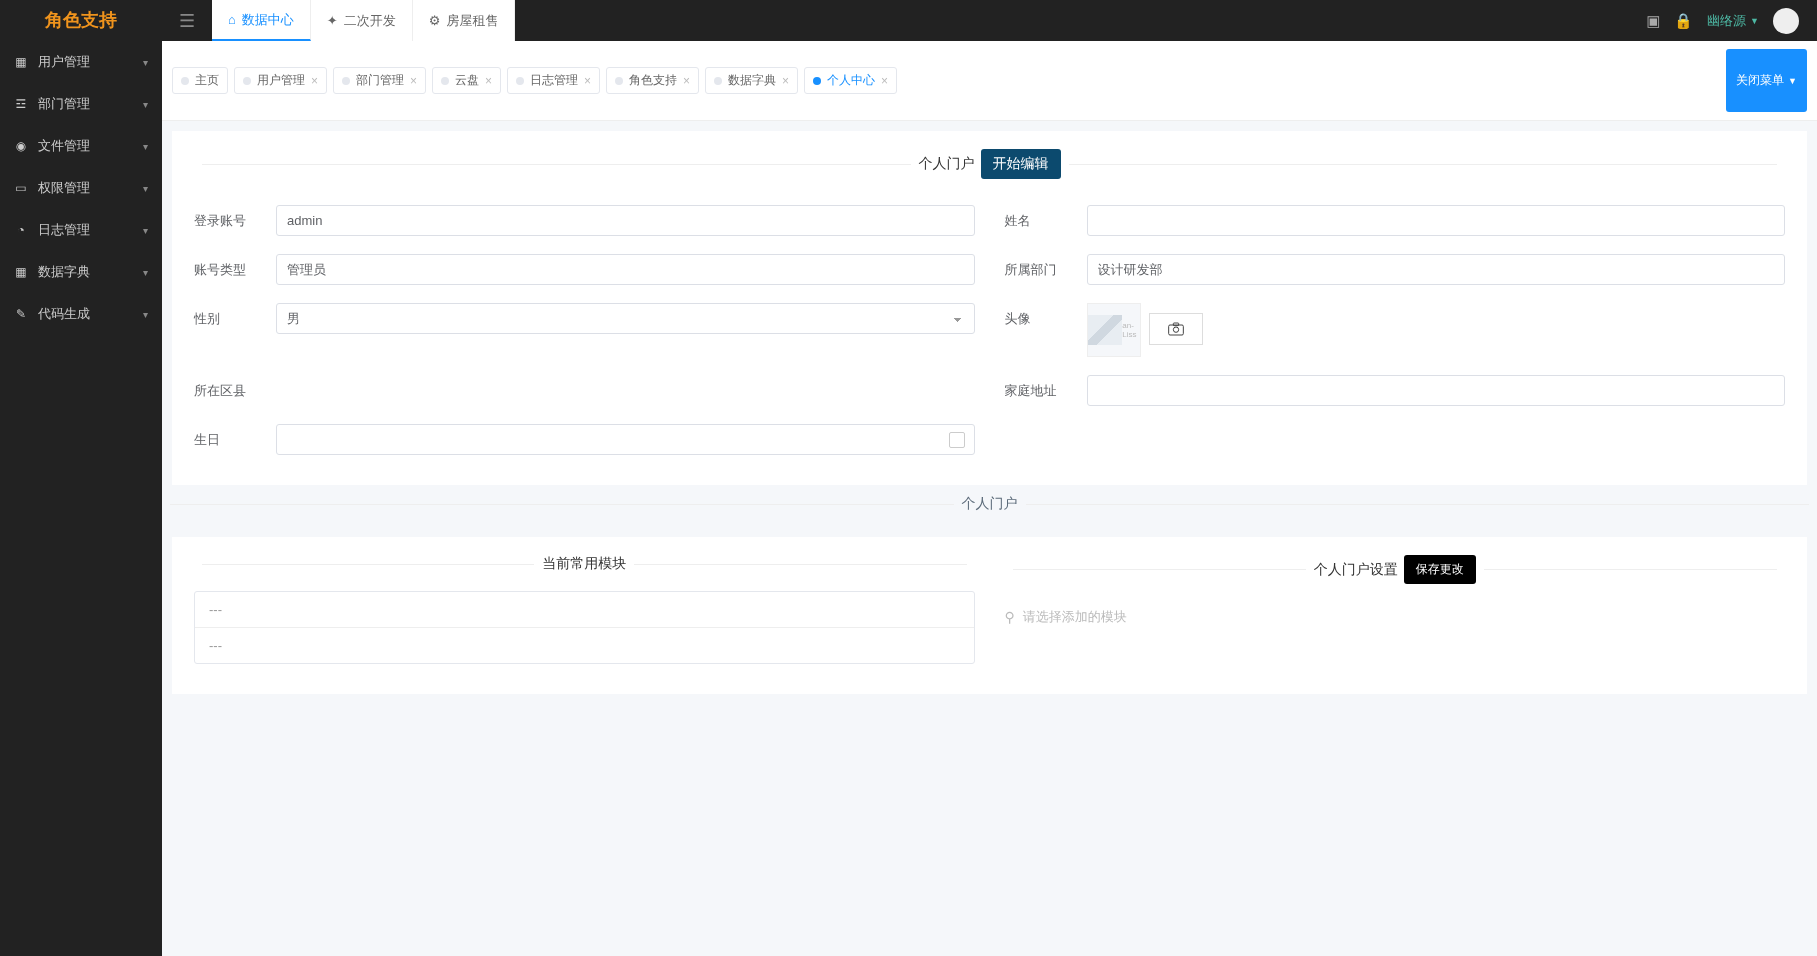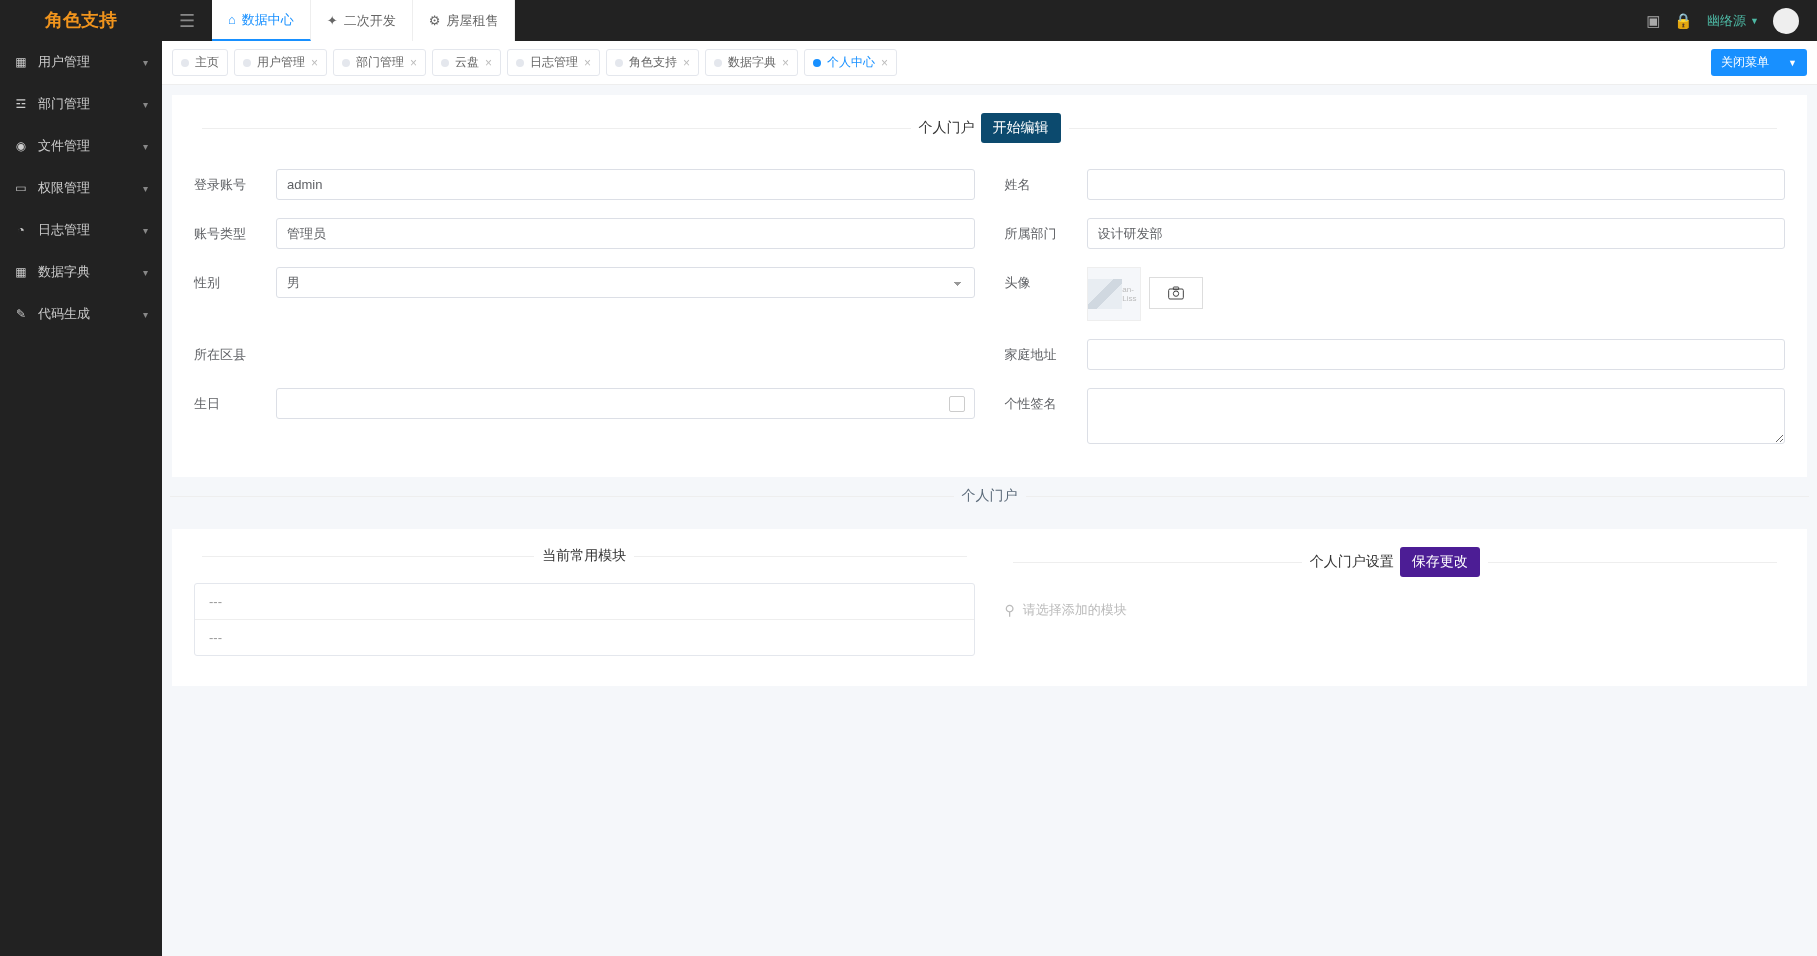--- a/index.html
+++ b/index.html
@@ -23,29 +23,29 @@
 .side-item .chev { margin-left: auto; font-size: 10px; color: #888; }
 .side-item .mi { width: 14px; text-align: center; font-size: 12px; }
 
 .main { flex: 1; display: flex; flex-direction: column; background: #f5f7fa; overflow: hidden; }
 .tabbar { background: #fff; padding: 8px 10px; display: flex; align-items: center; gap: 6px; border-bottom: 1px solid #eee; }
 .tab { border: 1px solid #e4e7ed; border-radius: 3px; padding: 4px 8px; display: flex; align-items: center; gap: 6px; font-size: 12px; color: #666; cursor: pointer; background: #fff; }
 .tab .dot { width: 8px; height: 8px; border-radius: 50%; background: #e4e7ed; }
 .tab.active { color: #1890ff; }
 .tab.active .dot { background: #1890ff; }
 .tab .close { color: #bbb; font-size: 12px; cursor: pointer; }
-.close-menu { margin-left: auto; background: #1890ff; color: #fff; border-radius: 3px; padding: 5px 10px; font-size: 12px; cursor: pointer; display: flex; align-items: center; gap: 19px; }
+.close-menu { margin-left: auto; background: #1890ff; color: #fff; border-radius: 3px; padding: 23px 10px; font-size: 12px; cursor: pointer; display: flex; align-items: center; gap: 4px; }
 
 .content { flex: 1; overflow-y: auto; padding: 0; }
 .panel { background: #fff; margin: 10px; padding: 18px 22px 30px; }
 .panel-title-row { display: flex; align-items: center; justify-content: center; margin-bottom: 26px; position: relative; }
 .panel-title-row::before, .panel-title-row::after { content: ""; border-top: 1px solid #eee; flex: 1; margin: 0 8px; }
 .panel-title { color: #333; font-size: 14px; }
 .btn-green { background: #0c4a6e; color: #fff; border: none; border-radius: 3px; padding: 6px 12px; font-size: 14px; margin-left: 6px; cursor: pointer; }
-.btn-blue { background: #4c1d95; color: #fff; border: none; border-radius: 3px; padding: 6px 12px; font-size: 14px; margin-left: 6px; cursor: pointer; }
+.btn-blue { background: #000000; color: #fff; border: none; border-radius: 3px; padding: 6px 12px; font-size: 12px; margin-left: 6px; cursor: pointer; }
 
 .form-grid { display: grid; grid-template-columns: 1fr 1fr; gap: 18px 30px; }
 .form-row { display: flex; align-items: flex-start; gap: 26px; }
 .form-label { width: 56px; text-align: left; color: #606266; font-size: 13px; padding-top: 7px; flex-shrink: 0; }
 .form-control { flex: 1; }
 .input, .select, .textarea { width: 100%; border: 1px solid #dcdfe6; border-radius: 3px; padding: 7px 10px; font-size: 13px; color: #606266; background: #fff; font-family: inherit; }
 .select { appearance: none; background-image: linear-gradient(45deg, transparent 50%, #999 50%), linear-gradient(135deg, #999 50%, transparent 50%); background-position: calc(100% - 16px) 14px, calc(100% - 12px) 14px; background-size: 4px 4px, 4px 4px; background-repeat: no-repeat; }
 .textarea { min-height: 56px; resize: vertical; }
 .date-wrap { position: relative; }
 .date-wrap::after { content: ""; position: absolute; right: 10px; top: 50%; transform: translateY(-50%); width: 14px; height: 14px; border: 1px solid #ccc; border-radius: 2px; pointer-events: none; }
@@ -246,24 +246,20 @@
           </div>
           <div class="form-row">
             <div class="form-label">家庭地址</div>
             <div class="form-control"><input class="input" value="" style=""></div>
           </div>
 
           <div class="form-row">
             <div class="form-label">生日</div>
             <div class="form-control date-wrap"><input class="input" value="" style=""></div>
           </div>
-          <div class="form-row">
-            <div class="form-label">个性签名</div>
-            <div class="form-control"><textarea class="textarea" style=""></textarea></div>
-          </div>
         </div>
       </div>
 
       <div class="section-title-row">
         <span>个人门户</span>
       </div>
 
       <div class="lower">
         <div class="col">
           <div class="sub-title-row">

